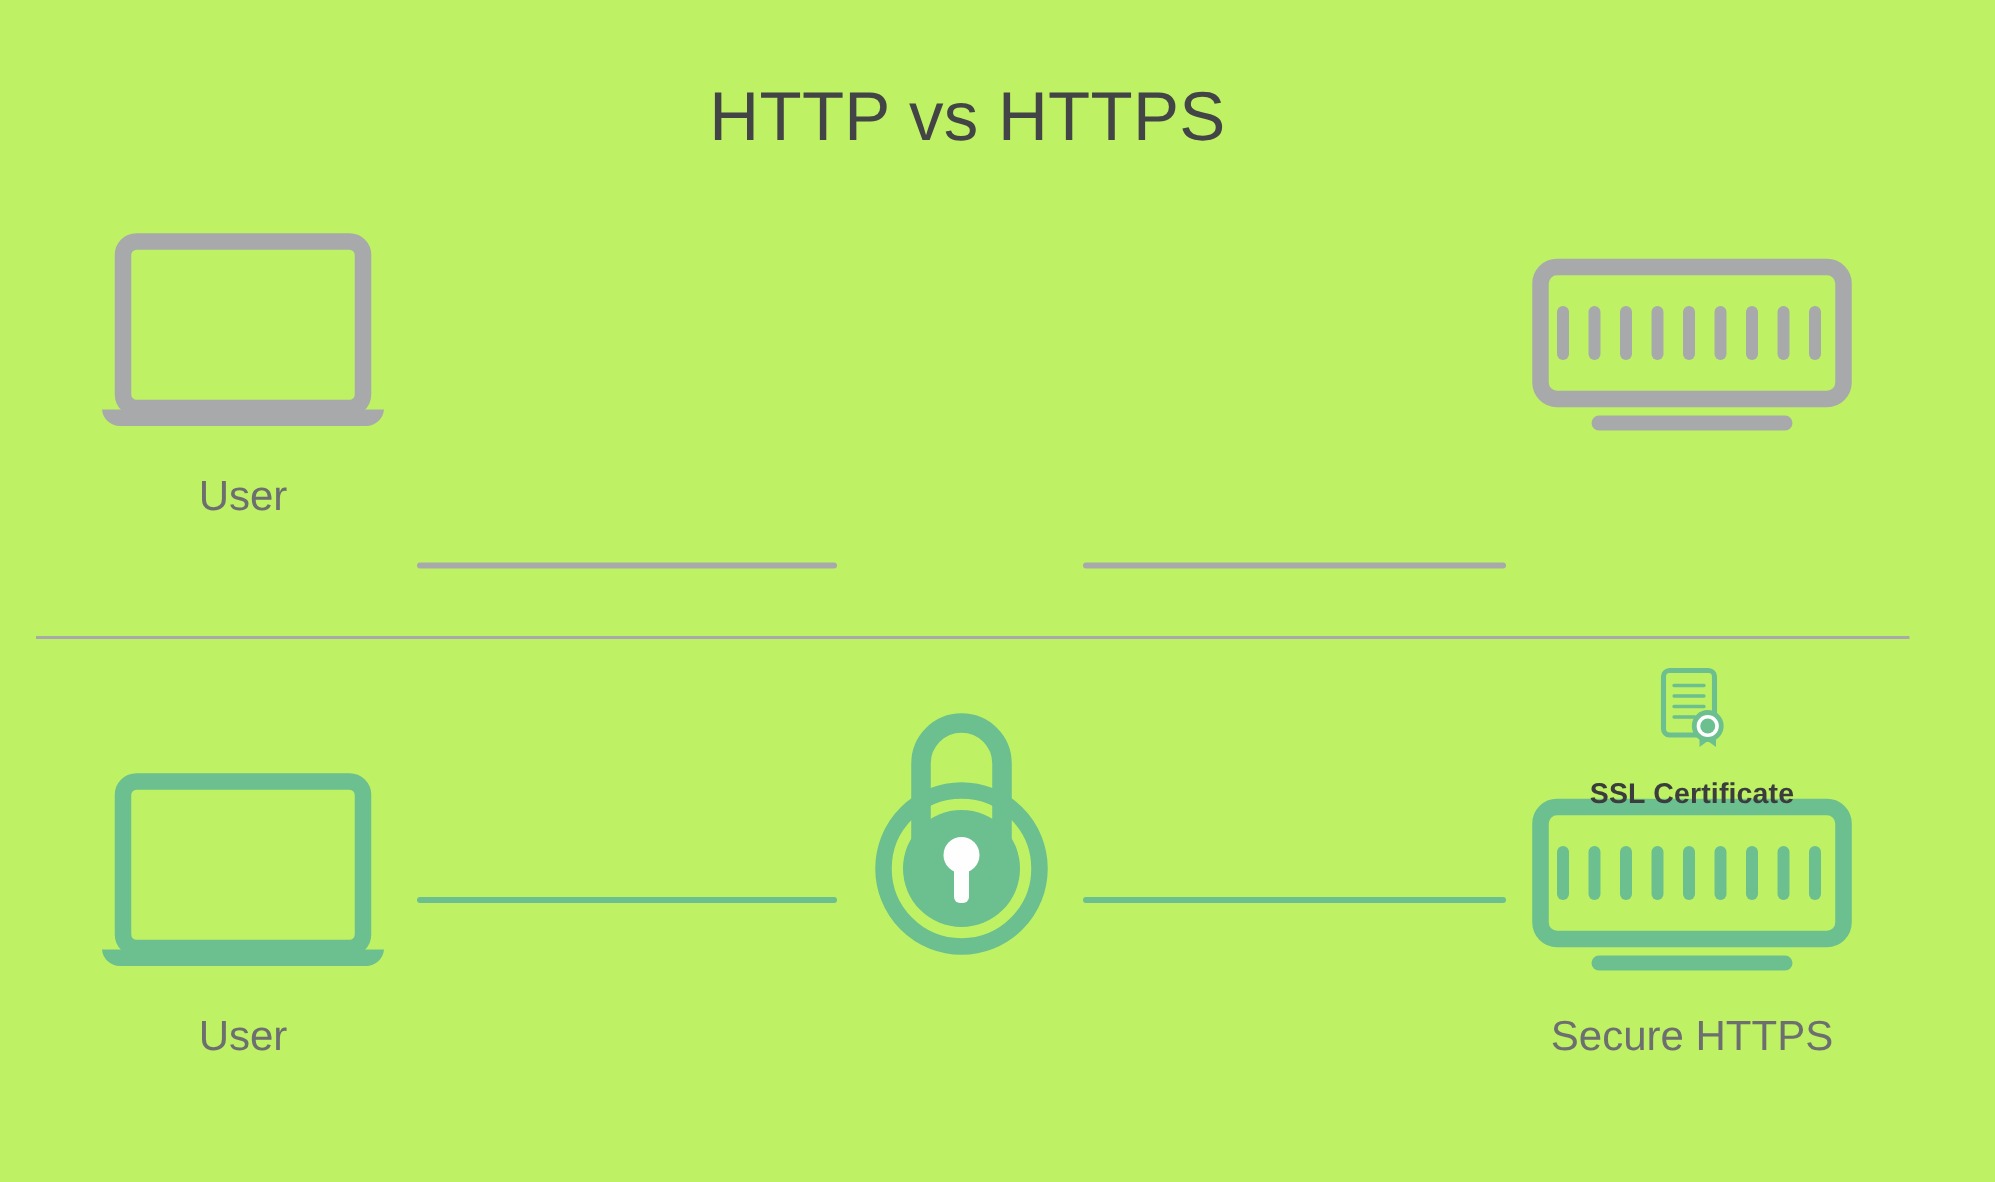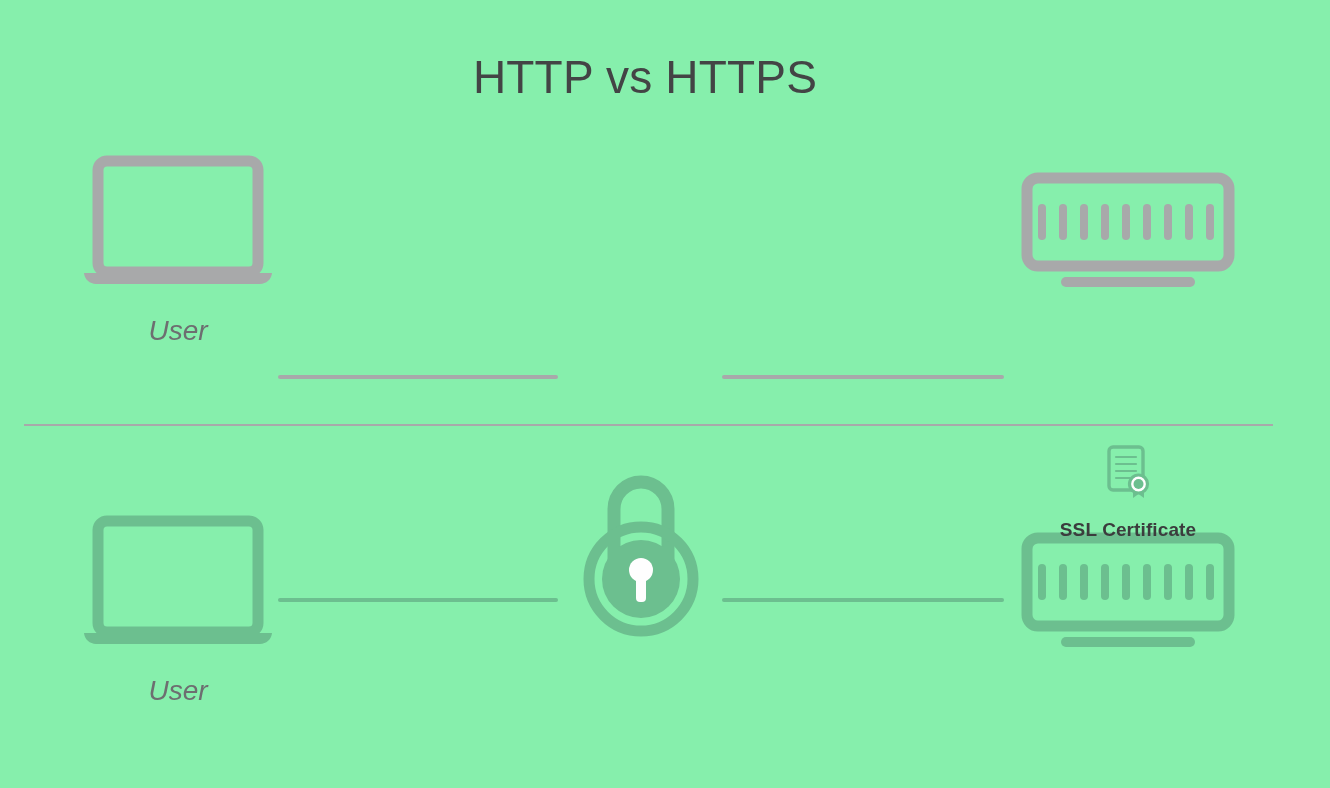--- a/index.html
+++ b/index.html
@@ -10,21 +10,21 @@
     height: 788px;
     background: #ffffff;
     font-family: "Liberation Sans", sans-serif;
     overflow: hidden;
   }
 
   #canvas {
     position: relative;
     width: 1330px;
     height: 788px;
-    background: #86efac;
+    background: #bef264;
   }
 
   
   #title {
     position: absolute;
     top: 52px;
     left: 0;
     width: 1290px;
     text-align: center;
     font-size: 46px;
@@ -52,21 +52,21 @@
     width: 1249px;
     height: 2px;
     background: #a8a9aa;
   }
 
   
   .cell {
     position: absolute;
     text-align: center;
   }
-  .cell-user   { left: 40px;  width: 276px; font-style: italic; }
+  .cell-user   { left: 24px;  width: 276px; }
   .cell-lock   { left: 460px; width: 362px; }
   .cell-server { left: 990px; width: 276px; }
 
   .icon-box {
     position: relative;
     height: 150px;
     display: flex;
     align-items: flex-end;
     justify-content: center;
   }
@@ -197,20 +197,21 @@
             <rect x="80" y="30" width="8" height="36" rx="4"></rect>
             <rect x="101" y="30" width="8" height="36" rx="4"></rect>
             <rect x="122" y="30" width="8" height="36" rx="4"></rect>
             <rect x="143" y="30" width="8" height="36" rx="4"></rect>
             <rect x="164" y="30" width="8" height="36" rx="4"></rect>
             <rect x="185" y="30" width="8" height="36" rx="4"></rect>
           </g>
           <rect x="40" y="103" width="134" height="10" rx="5" fill="#6cbf8f"></rect>
         </svg>
       </div>
+      <div class="caption">Secure HTTPS</div>
     </div>
 
     <div class="conn-line" id="conn-a-https" style="top:158px;"></div>
     <div class="conn-line" id="conn-b-https" style="top:158px;"></div>
   </div>
 
   <div id="ssl-badge">
     <svg id="ssl-cert-icon" width="48" height="56" viewBox="0 0 48 56">
 
       <rect x="5" y="3" width="34" height="43" rx="4" ry="4" fill="none" stroke="#6cbf8f" stroke-width="3.4"></rect>

